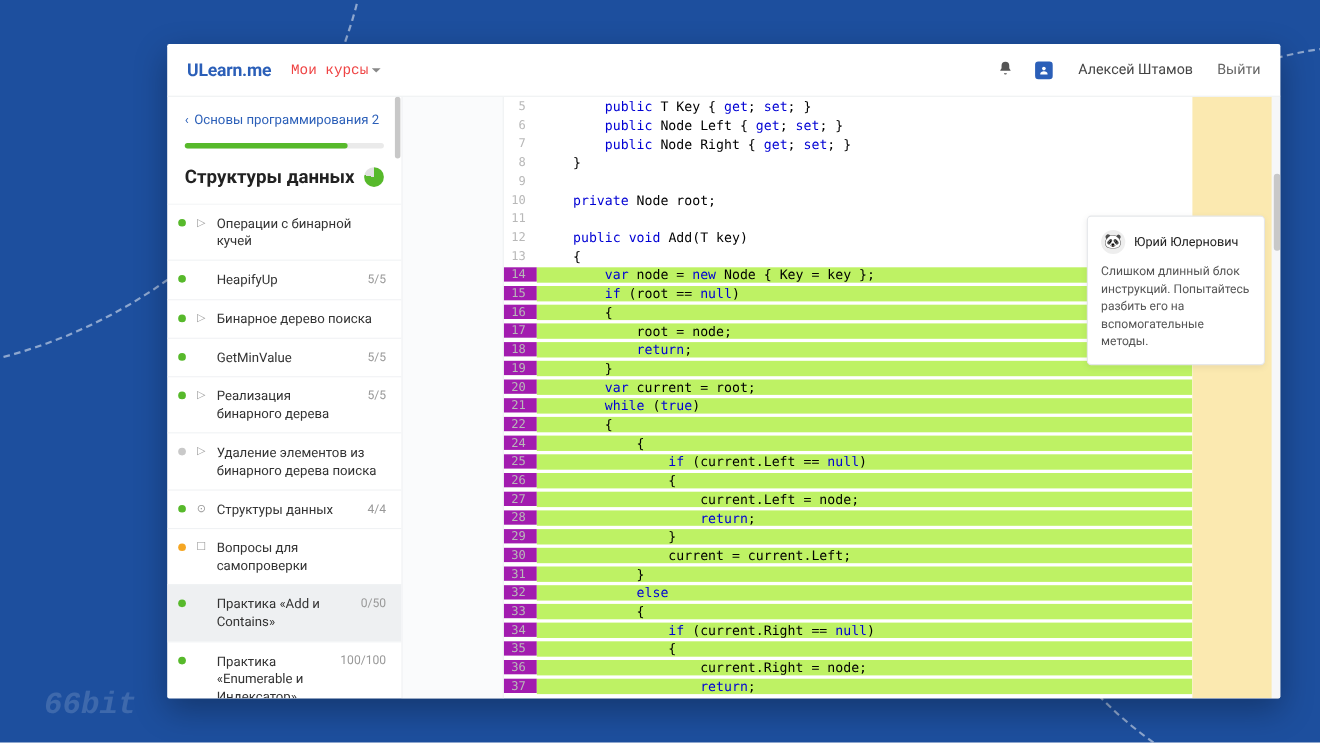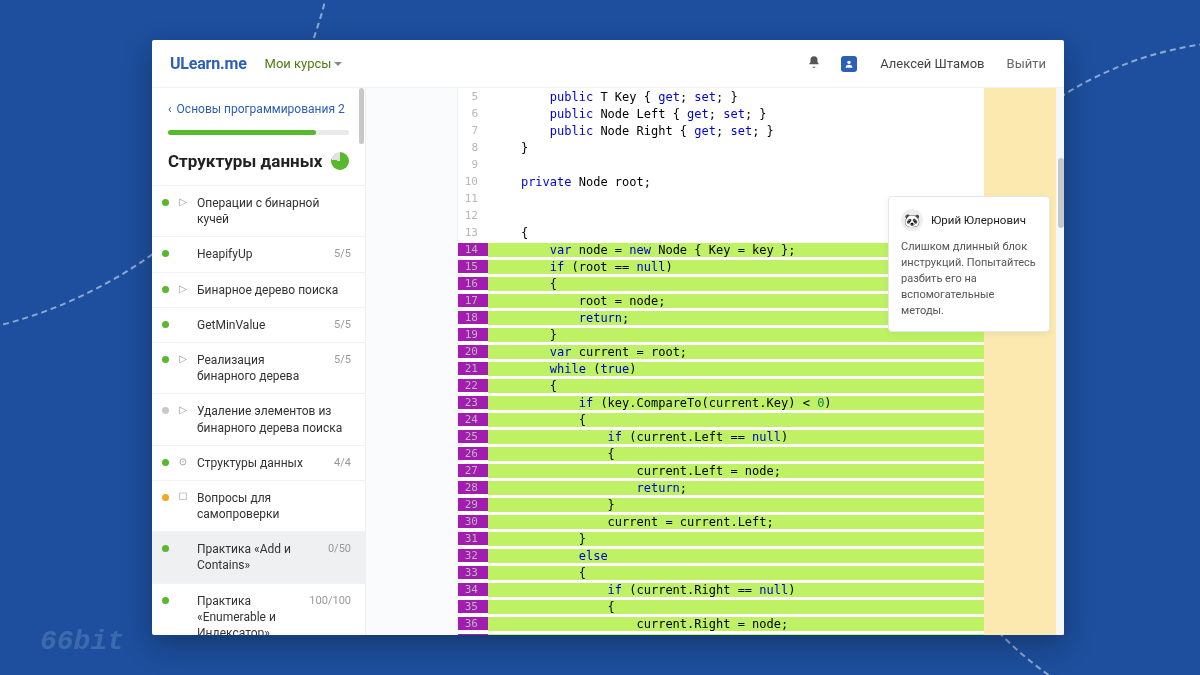--- a/index.html
+++ b/index.html
@@ -4,25 +4,25 @@
 <style>
 * { margin: 0; padding: 0; box-sizing: border-box; }
 body { width: 1200px; height: 675px; background: #1d4f9e; font-family: -apple-system, "Segoe UI", Roboto, sans-serif; position: relative; overflow: hidden; }
 
 
 .deco { position: absolute; border: 2px dashed rgba(255,255,255,0.5); border-radius: 50%; pointer-events: none; }
 .deco1 { width: 900px; height: 900px; top: -560px; left: -560px; }
 .deco2 { width: 700px; height: 700px; top: 40px; right: -400px; }
 .watermark { position: absolute; left: 40px; bottom: 18px; font-family: Liberation Mono, monospace; font-style: italic; font-size: 28px; color: rgba(255,255,255,0.15); font-weight: 600; }
 
-.app { position: absolute; left: 152px; top: 40px; width: 912px; height: 595px; background: #fff; border-radius: 2px; box-shadow: 0 10px 30px rgba(0,0,0,0.3); display: flex; flex-direction: column; overflow: hidden; }
+.app { position: absolute; left: 152px; top: 40px; width: 1012px; height: 595px; background: #fff; border-radius: 2px; box-shadow: 0 10px 30px rgba(0,0,0,0.3); display: flex; flex-direction: column; overflow: hidden; }
 
 .header { height: 48px; display: flex; align-items: center; padding: 0 18px; border-bottom: 1px solid #eef0f2; font-size: 13px; }
 .brand { color: #2b5fb8; font-weight: 700; font-size: 16px; letter-spacing: -0.2px; }
-.header-link { margin-left: 18px; color: #4d7c0f; cursor: pointer; display: flex; align-items: center; gap: 3px; }
+.header-link { margin-left: 18px; color: #ef4444; cursor: pointer; display: flex; align-items: center; gap: 3px; font-family: Liberation Mono, monospace; }
 .caret-down { width: 0; height: 0; border-left: 4px solid transparent; border-right: 4px solid transparent; border-top: 4px solid #888; }
 .spacer { flex: 1; }
 .bell { width: 14px; height: 14px; color: #555; }
 .user { display: flex; align-items: center; gap: 23px; margin-left: 20px; color: #444; }
 .avatar { width: 16px; height: 16px; background: #2b5fb8; border-radius: 3px; display: flex; align-items: center; justify-content: center; }
 .logout { margin-left: 22px; color: #666; cursor: pointer; }
 
 .body { flex: 1; display: flex; overflow: hidden; }
 
 
@@ -206,20 +206,21 @@
           <div class="line">
             <span class="lnum">10</span>
             <span class="lcode">    <span class="kw">private</span> Node root;</span>
           </div>
           <div class="line">
             <span class="lnum">11</span>
             <span class="lcode"></span>
           </div>
           <div class="line">
             <span class="lnum">12</span>
+            <span class="lcode">    <span class="kw">public</span> <span class="kw">void</span> Add(T key)</span>
           </div>
           <div class="line">
             <span class="lnum">13</span>
             <span class="lcode">    {</span>
           </div>
           <div class="line hl">
             <span class="lnum">14</span>
             <span class="lcode">        <span class="kw">var</span> node = <span class="kw">new</span> Node { Key = key };</span>
           </div>
           <div class="line hl">
@@ -246,24 +247,20 @@
             <span class="lnum">20</span>
             <span class="lcode">        <span class="kw">var</span> current = root;</span>
           </div>
           <div class="line hl">
             <span class="lnum">21</span>
             <span class="lcode">        <span class="kw">while</span> (<span class="kw">true</span>)</span>
           </div>
           <div class="line hl">
             <span class="lnum">22</span>
             <span class="lcode">        {</span>
-          </div>
-          <div class="line hl">
-            <span class="lnum">23</span>
-            <span class="lcode">            <span class="kw">if</span> (key.CompareTo(current.Key) &lt; <span class="num">0</span>)</span>
           </div>
           <div class="line hl">
             <span class="lnum">24</span>
             <span class="lcode">            {</span>
           </div>
           <div class="line hl">
             <span class="lnum">25</span>
             <span class="lcode">                <span class="kw">if</span> (current.Left == <span class="kw">null</span>)</span>
           </div>
           <div class="line hl">

